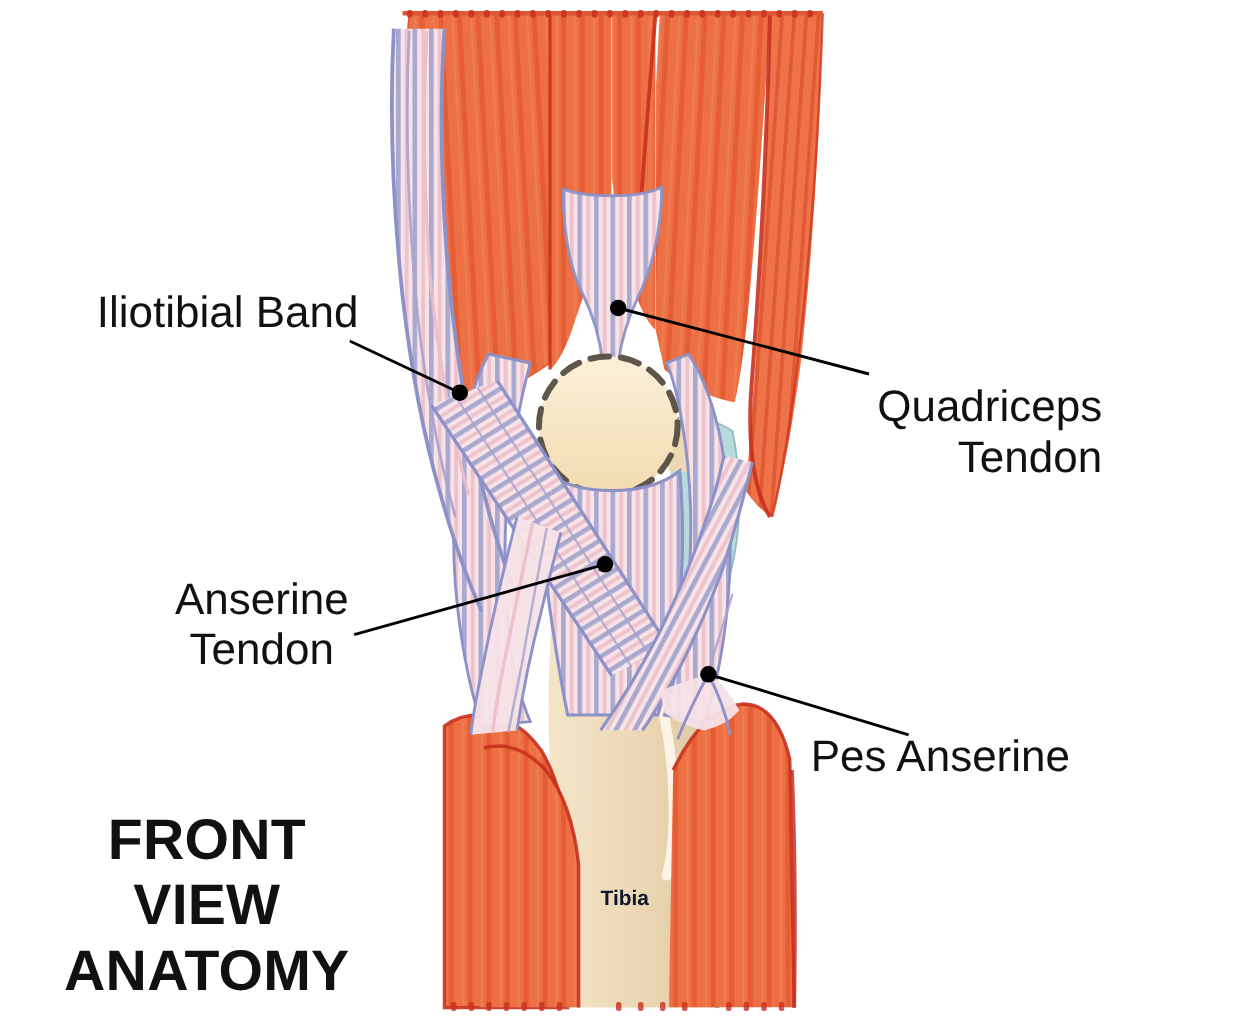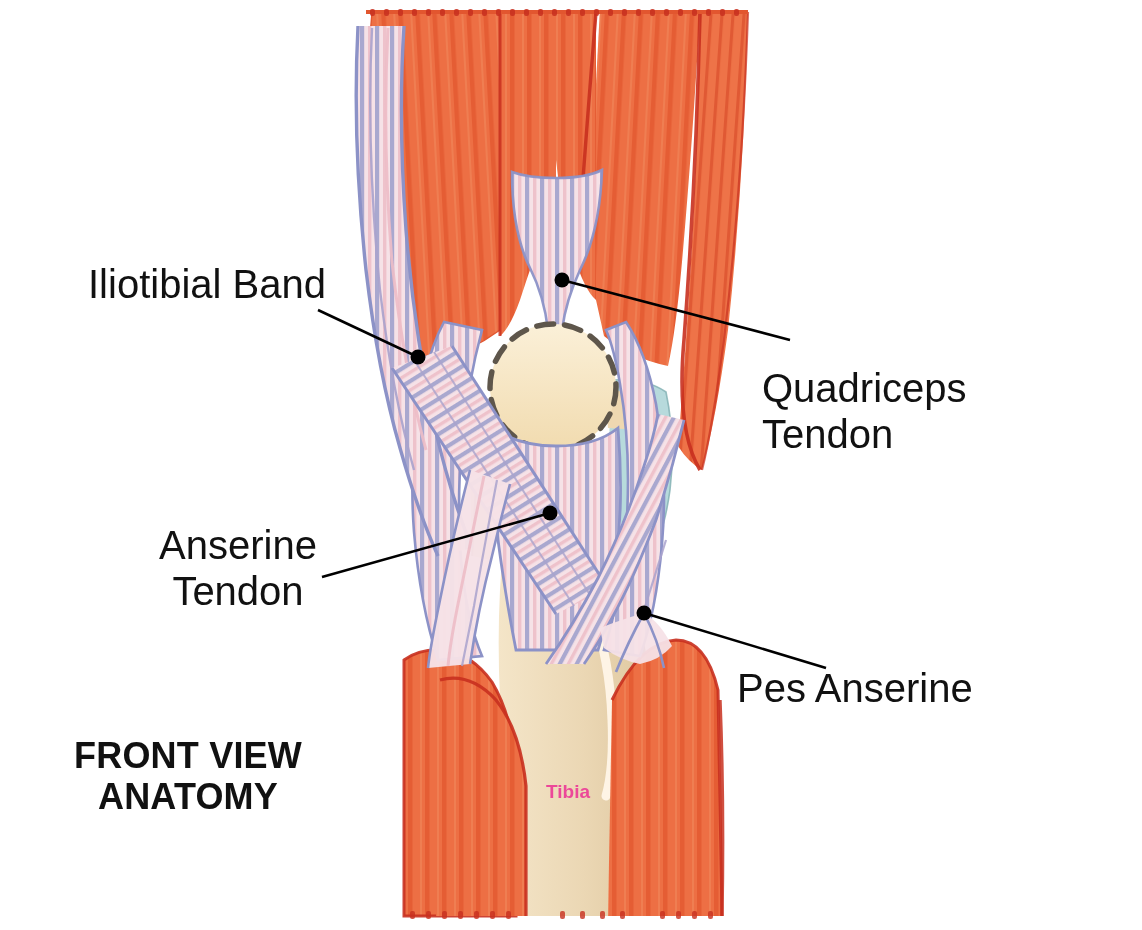--- a/index.html
+++ b/index.html
@@ -3,26 +3,26 @@
 <meta charset="utf-8">
 <style>
   html,body{margin:0;padding:0;background:#ffffff;}
   body{width:1142px;height:930px;overflow:hidden;
        font-family:"Liberation Sans", sans-serif;}
   #stage{position:relative;width:1142px;height:930px;background:#fff;}
   svg#art{position:absolute;left:0;top:0;width:1142px;height:930px;display:block;}
   .lbl{position:absolute;color:#111111;font-family:"Liberation Sans", sans-serif;
        font-weight:400;line-height:1.14;white-space:pre-line;}
   #lbl-itb{left:88px;top:262px;font-size:40px;text-align:center;}
-  #lbl-quad{left:762px;top:366px;font-size:40px;text-align:left;width:240px;}
+  #lbl-quad{left:762px;top:348px;font-size:40px;text-align:right;width:240px;}
   #lbl-pat{left:152px;top:523px;font-size:40px;text-align:center;width:172px;}
   #lbl-pes{left:737px;top:666px;font-size:40px;}
-  #lbl-title{left:48px;top:735px;font-size:36px;font-weight:bold;
+  #lbl-title{left:48px;top:735px;font-size:52px;font-weight:bold;
              text-align:center;width:280px;letter-spacing:.2px;}
-  #lbl-tibia{left:546px;top:781px;font-size:19px;font-weight:bold;color:#ec4899;}
+  #lbl-tibia{left:546px;top:807px;font-size:19px;font-weight:bold;color:#0f172a;}
 </style>
 </head>
 <body>
 
 <div id="stage">
 
 <svg id="art" viewBox="0 0 1142 930">
   <defs>
 
     <pattern id="musStripe" width="17" height="10" patternUnits="userSpaceOnUse">

